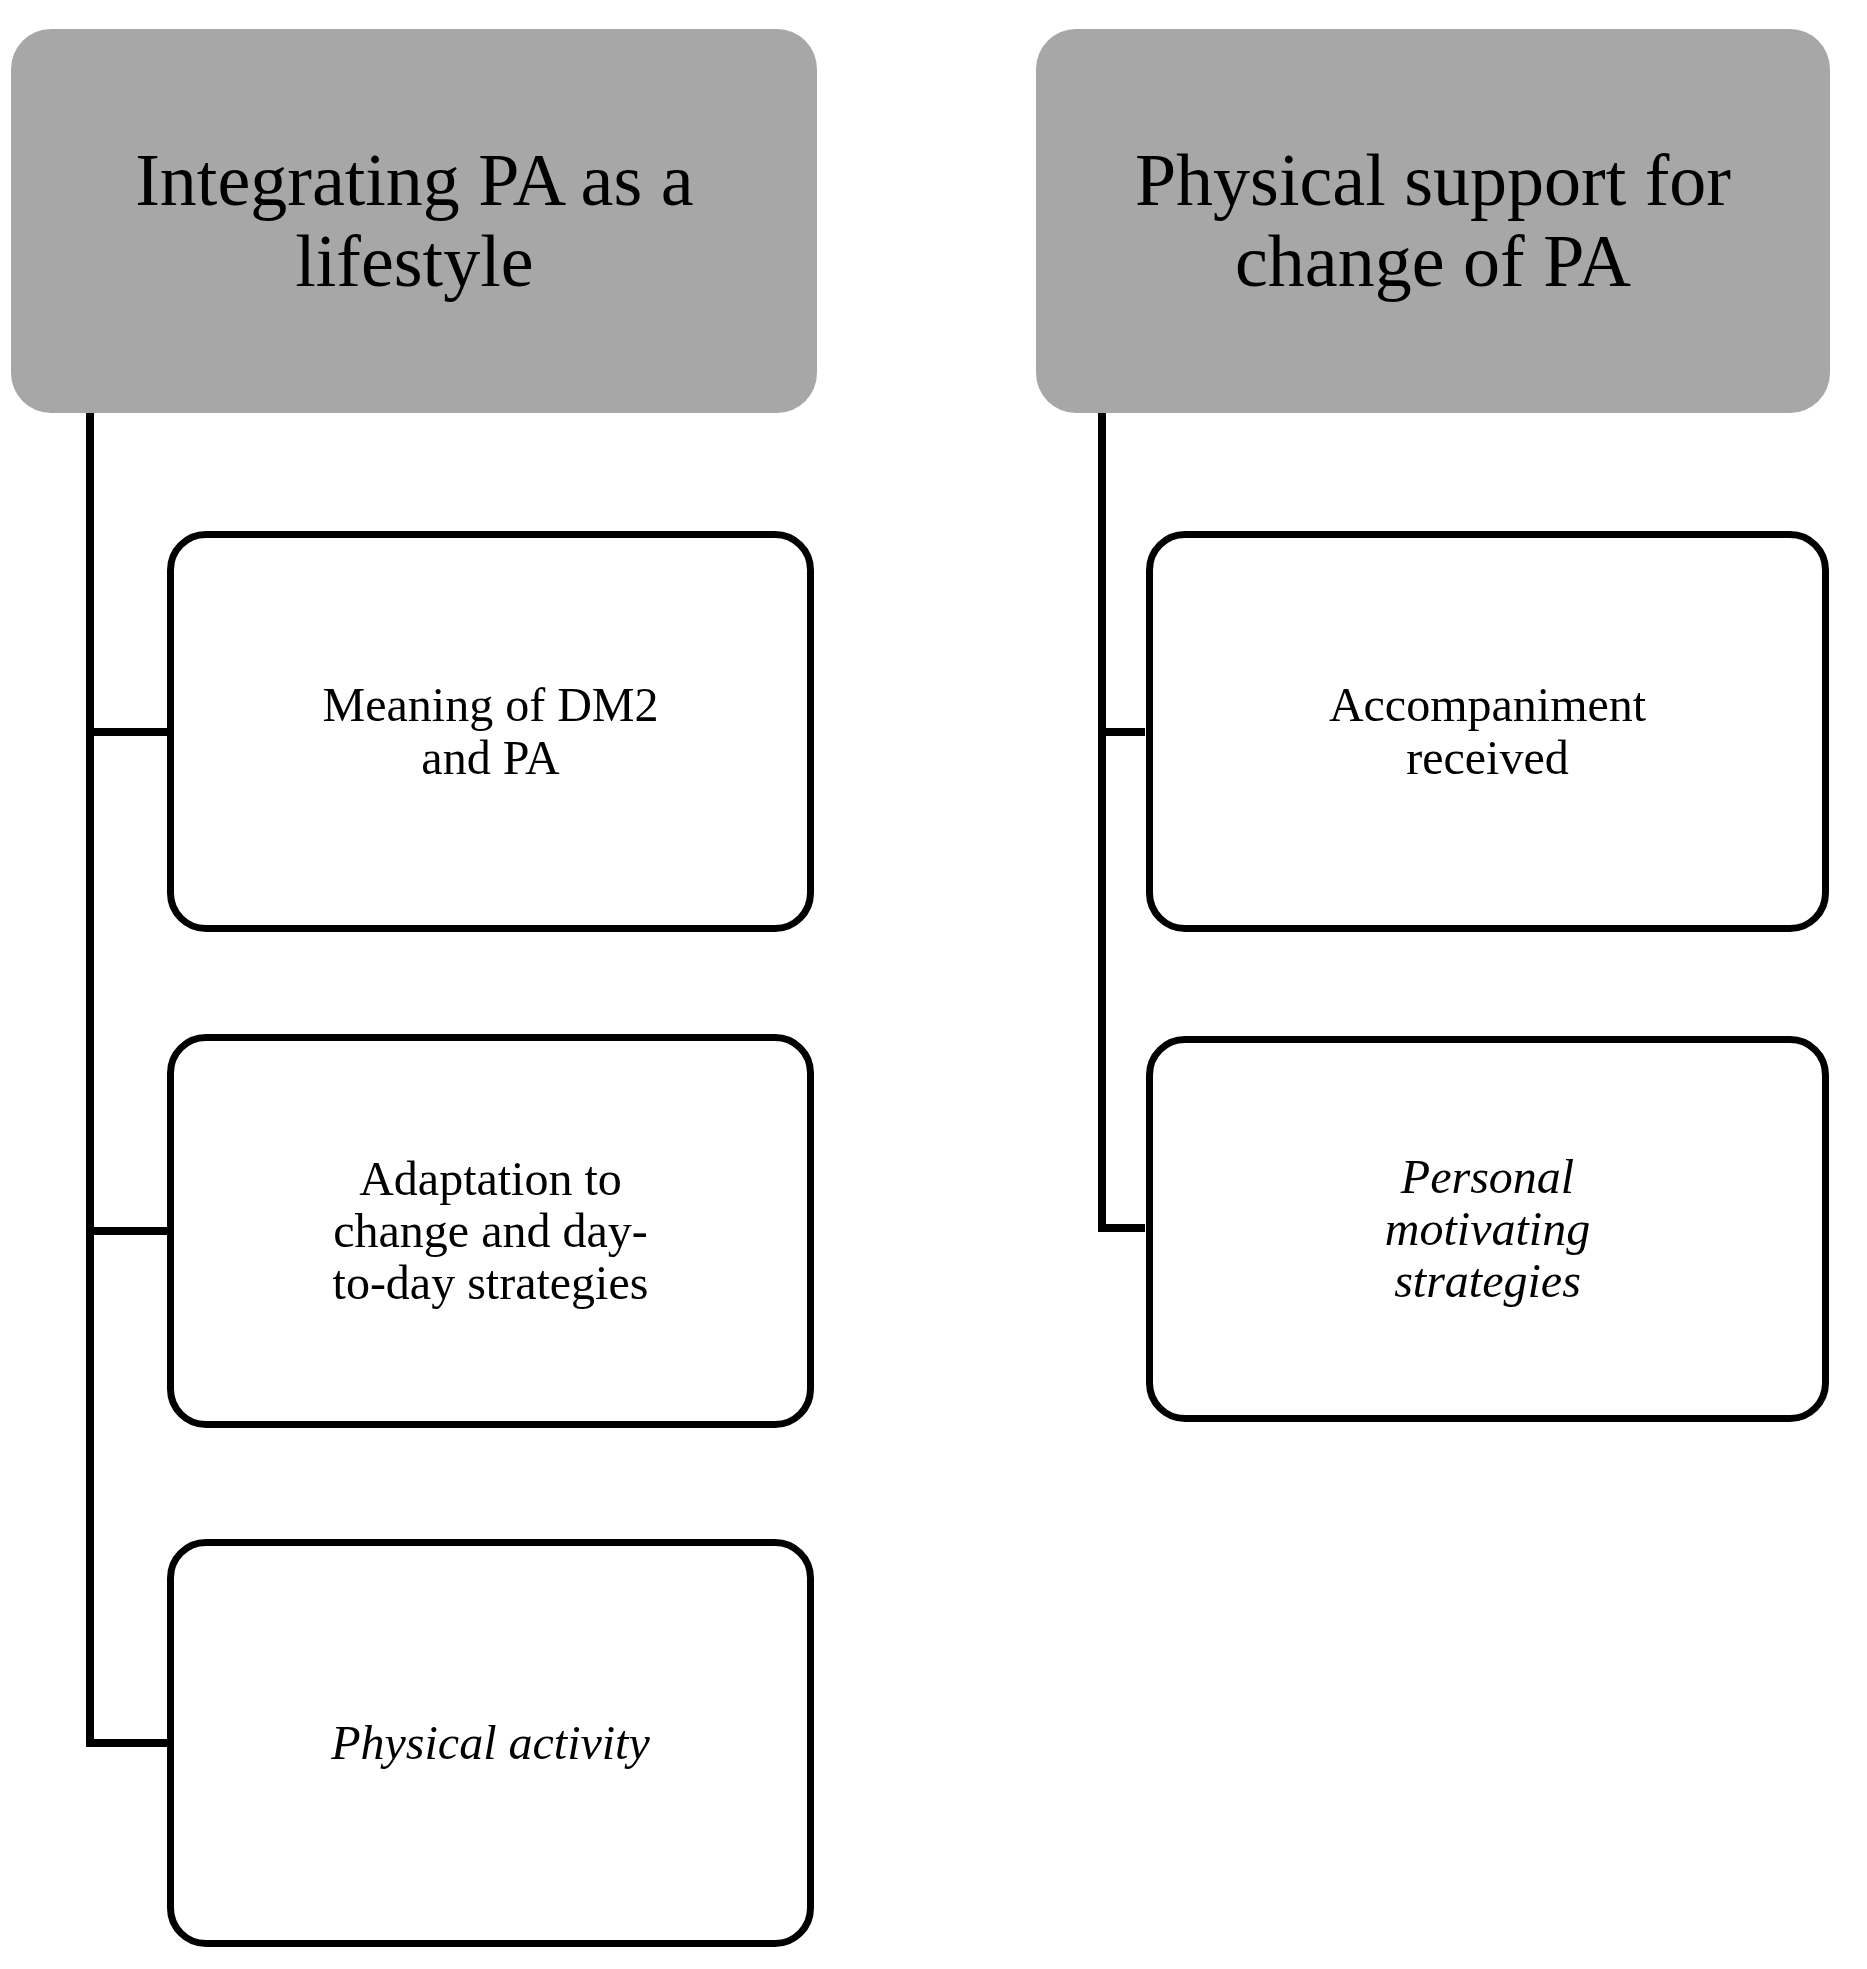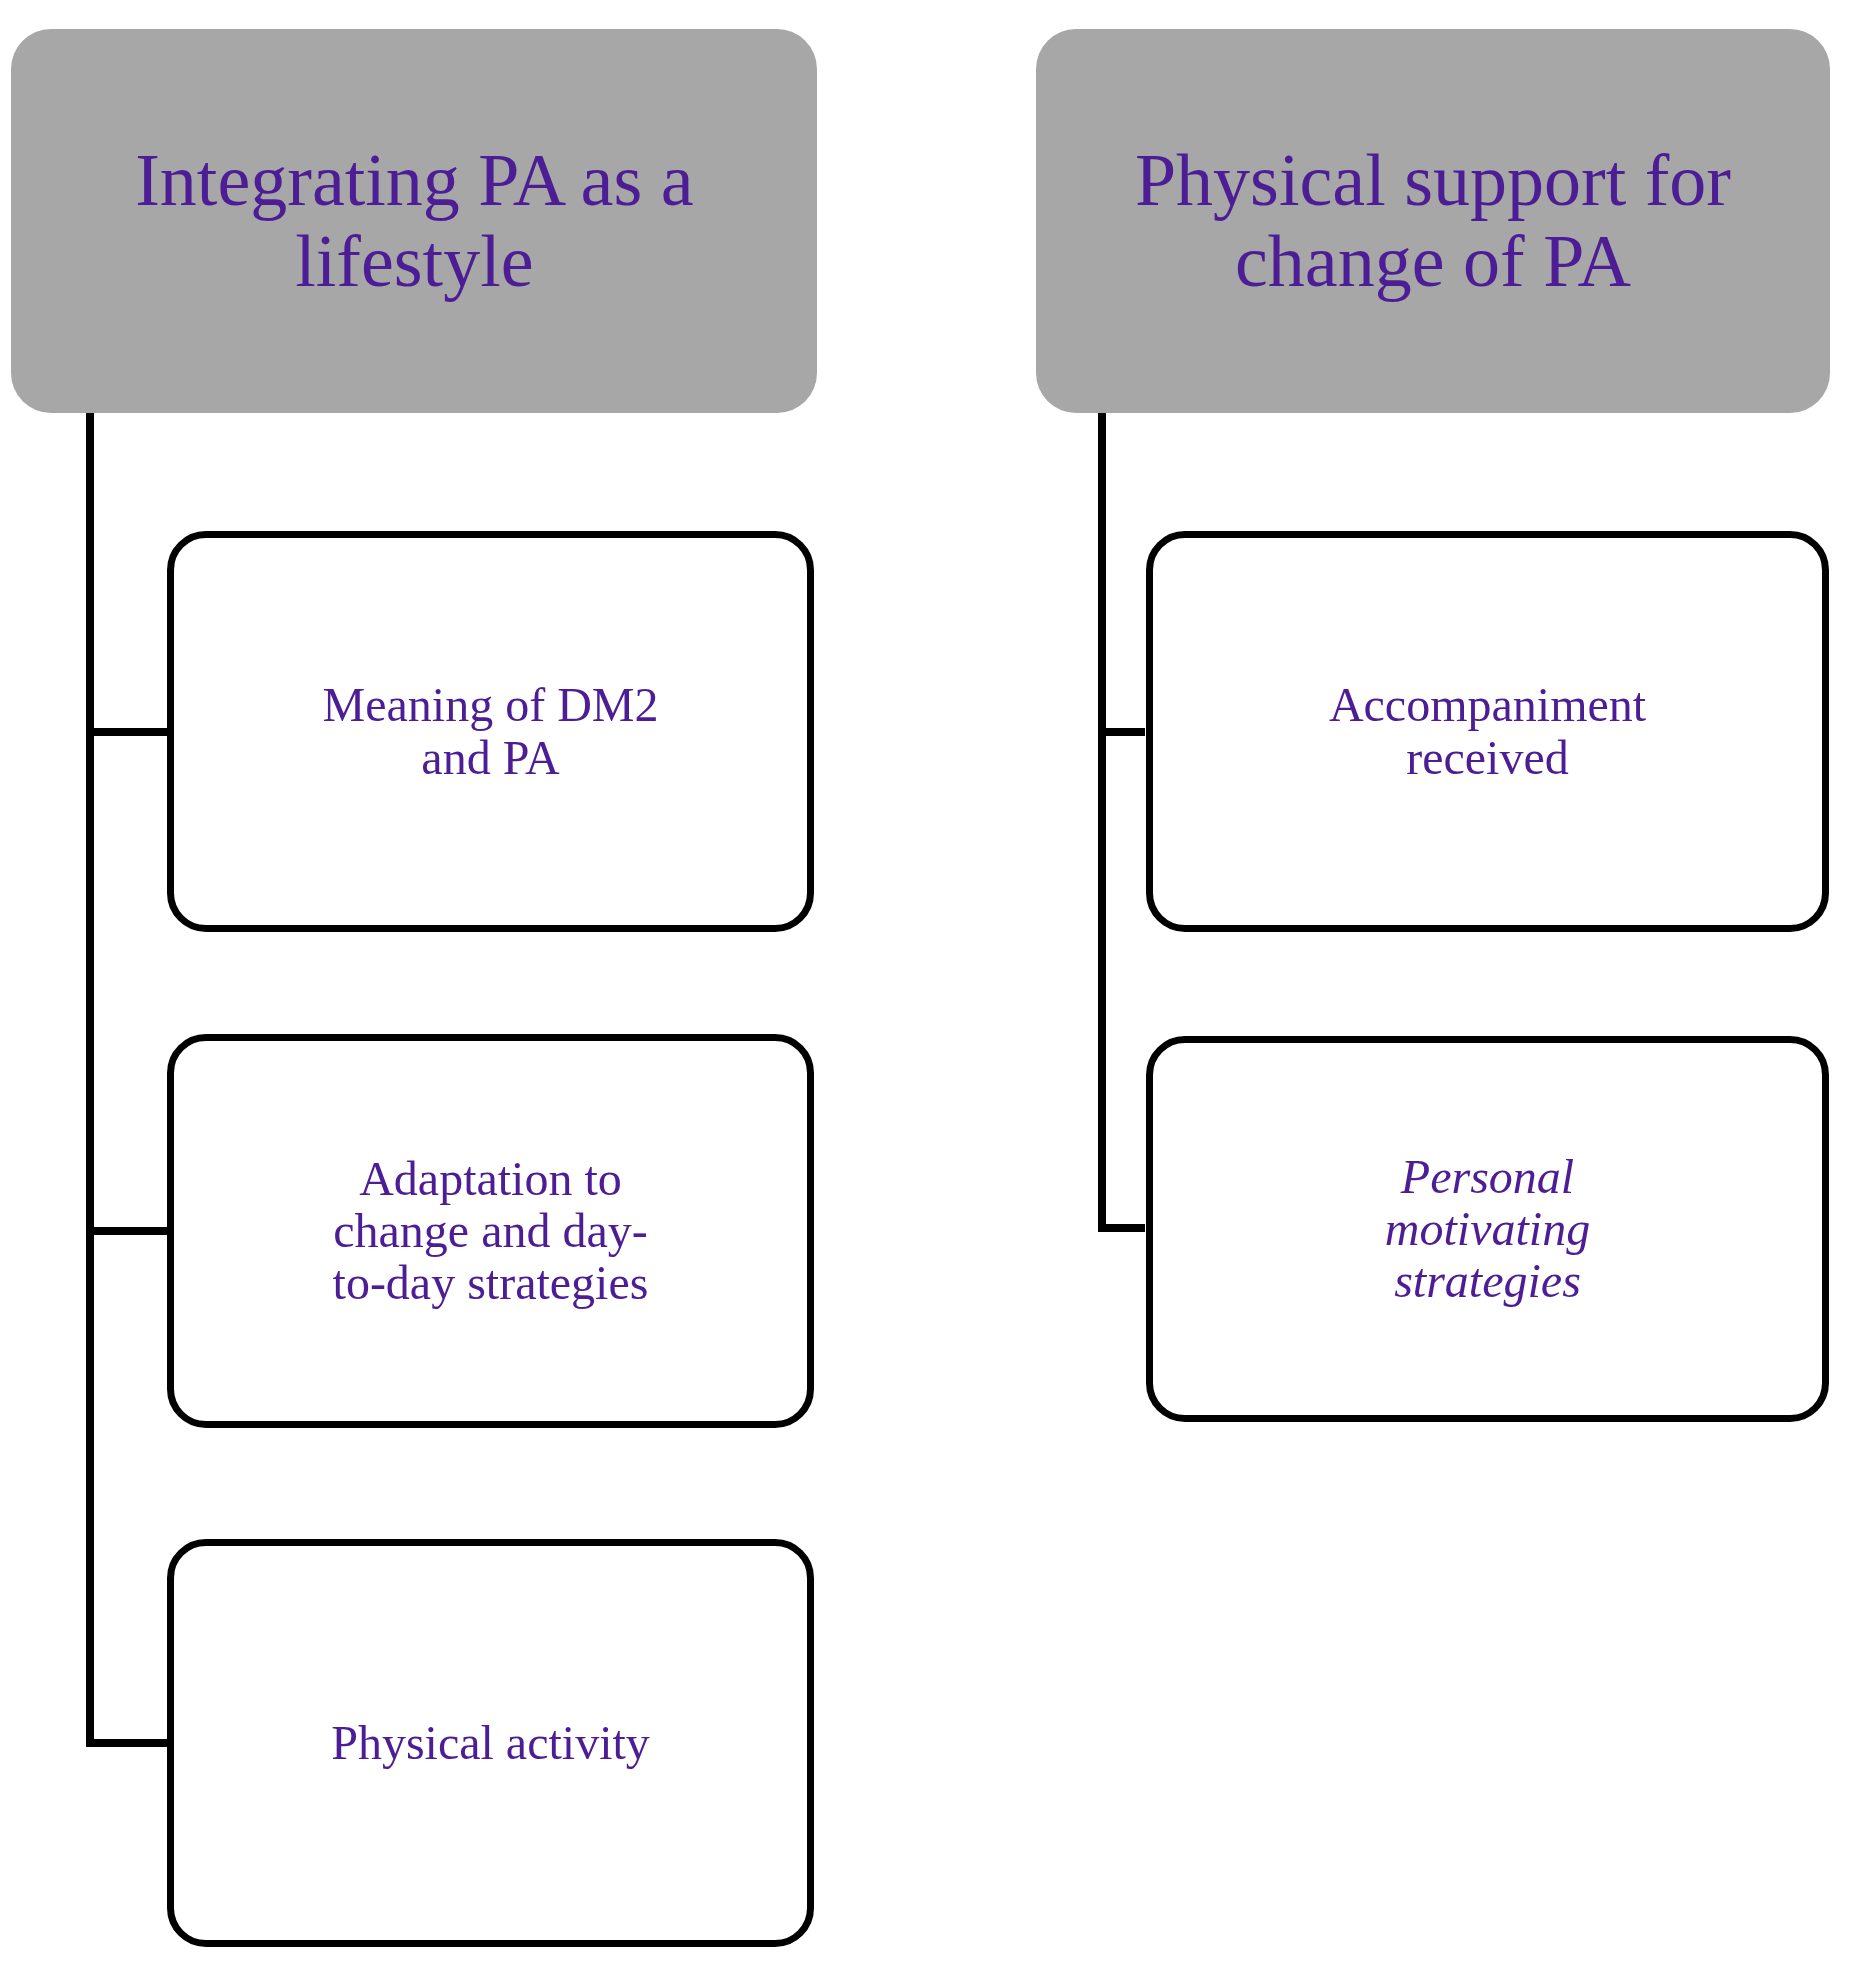--- a/index.html
+++ b/index.html
@@ -2,21 +2,21 @@
 <html style="font-size:14px"><head>
 <meta charset="utf-8">
 <style>
   html, body { margin: 0; padding: 0; background: #ffffff; }
   #canvas {
     position: relative;
     width: 1867px;
     height: 1970px;
     background: #ffffff;
     font-family: "Liberation Serif", "DejaVu Serif", serif;
-    color: #4c1d95;
+    color: #000000;
   }
   .box {
     position: absolute;
     display: flex;
     align-items: center;
     justify-content: center;
     text-align: center;
     white-space: pre-line;
     box-sizing: border-box;
     line-height: 1.09;
@@ -50,21 +50,21 @@
   <div class="hline" style="left: 86px; top: 1227px; width: 81px; height: 8px; background: rgb(0, 0, 0);"></div>
   <div class="hline" style="left: 86px; top: 1739px; width: 81px; height: 8px; background: rgb(0, 0, 0);"></div>
 
   <div class="box node" style="left: 167px; top: 531px; width: 647px; height: 401px; background: rgb(255, 255, 255); border-color: rgb(0, 0, 0);">Meaning of DM2
 and PA</div>
 
   <div class="box node" style="left: 167px; top: 1034px; width: 647px; height: 394px; background: rgb(255, 255, 255); border-color: rgb(0, 0, 0);">Adaptation to
 change and day-
 to-day strategies</div>
 
-  <div class="box node" style="left: 167px; top: 1539px; width: 647px; height: 408px; background: rgb(255, 255, 255); border-color: rgb(0, 0, 0);">Physical activity</div>
+  <div class="box node" style="left: 167px; top: 1539px; width: 647px; height: 408px; background: rgb(255, 255, 255); border-color: rgb(0, 0, 0); font-style: italic;">Physical activity</div>
 
   <div class="box hdr" style="left: 1036px; top: 29px; width: 794px; height: 384px; background: rgb(167, 167, 167);">Physical support for
 change of PA</div>
 
   <div class="vline" style="left: 1098px; top: 413px; width: 8px; height: 819px; background: rgb(0, 0, 0);"></div>
   <div class="hline" style="left: 1098px; top: 728px; width: 47px; height: 8px; background: rgb(0, 0, 0);"></div>
   <div class="hline" style="left: 1098px; top: 1224px; width: 47px; height: 8px; background: rgb(0, 0, 0);"></div>
 
   <div class="box node" style="left: 1146px; top: 531px; width: 683px; height: 401px; background: rgb(255, 255, 255); border-color: rgb(0, 0, 0);">Accompaniment
 received</div>

